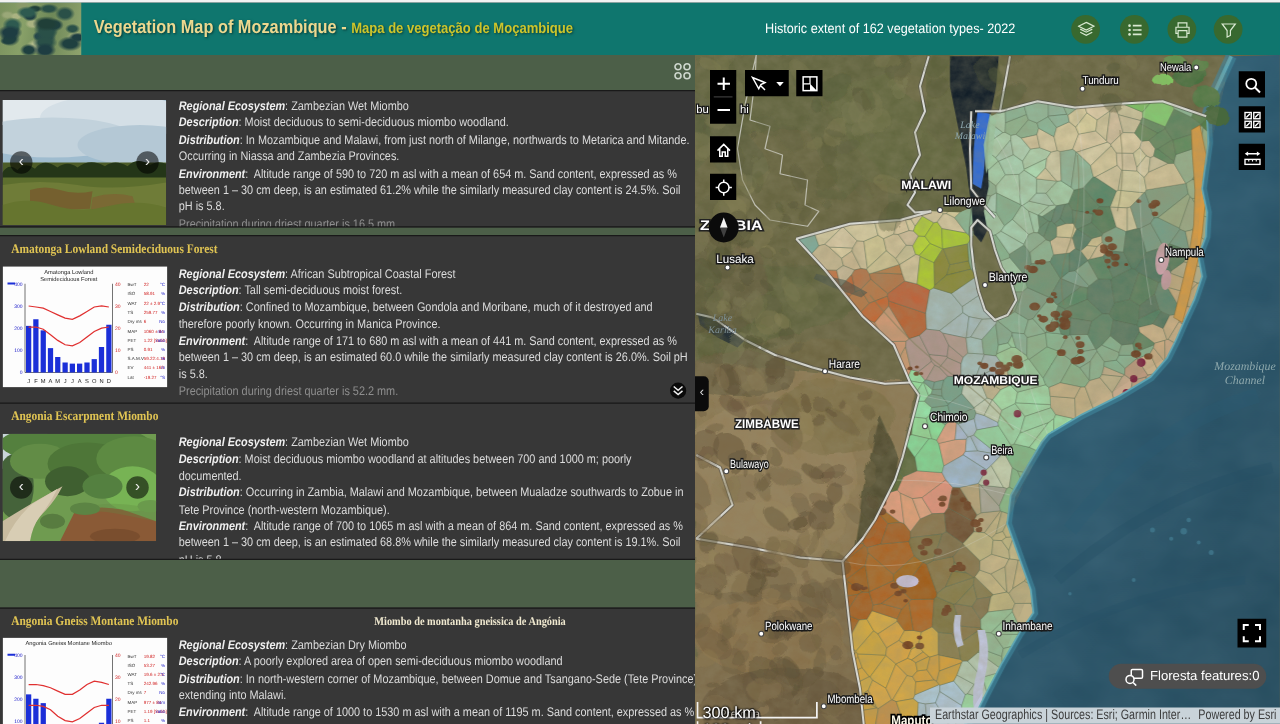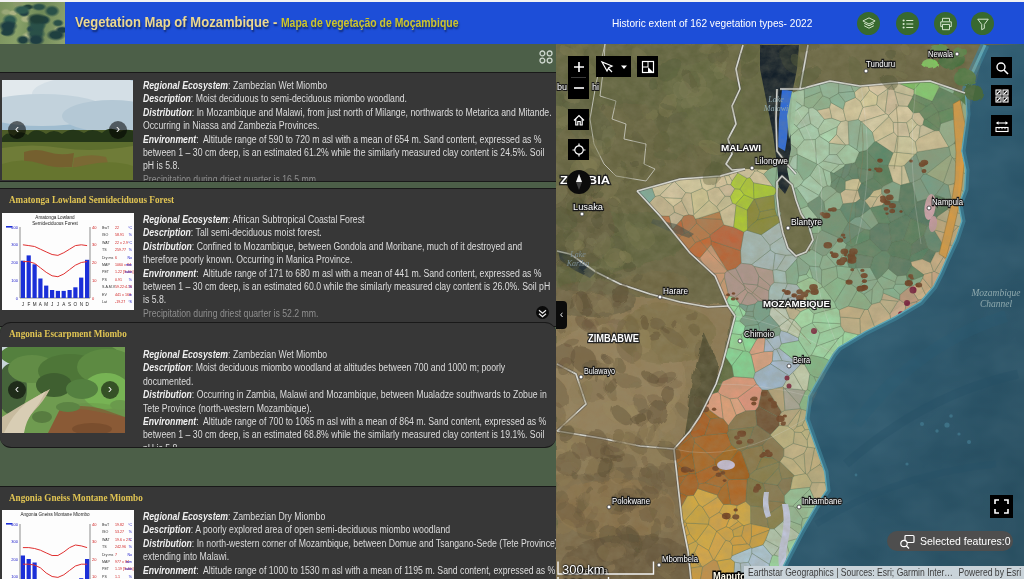--- a/index.html
+++ b/index.html
@@ -1,21 +1,21 @@
 <!DOCTYPE html>
 <html><head>
 <meta charset="utf-8">
 <style>
 * { margin:0; padding:0; box-sizing:border-box; }
 html,body { width:1024px; height:579px; overflow:hidden; background:#373737; font-family:"Liberation Sans", sans-serif; }
 #app { position:relative; width:1024px; height:579px; }
 
 
 #topline { position:absolute; left:0; top:0; width:1024px; height:2px; background:#f2f2f2; z-index:30;}
-#header { position:absolute; left:0; top:2px; width:1024px; height:42px; background:#1d4ed8; z-index:25; }
+#header { position:absolute; left:0; top:2px; width:1024px; height:42px; background:#0f766e; z-index:25; }
 #hdrphoto { position:absolute; left:0; top:0; width:65px; height:42px; background:
  radial-gradient(ellipse 9px 5px at 22px 8px, #2e5a50 55%, rgba(30,60,60,0) 100%),
  radial-gradient(ellipse 10px 6px at 8px 24px, #1e3d42 55%, rgba(30,60,60,0) 100%),
  radial-gradient(ellipse 6px 3px at 28px 5px, #203f38 55%, rgba(30,60,60,0) 100%),
  radial-gradient(ellipse 9px 6px at 36px 38px, #1e3d42 55%, rgba(30,60,60,0) 100%),
  radial-gradient(ellipse 11px 6px at 37px 17px, #203f38 55%, rgba(30,60,60,0) 100%),
  radial-gradient(ellipse 8px 6px at 10px 18px, #2e5a50 55%, rgba(30,60,60,0) 100%),
  radial-gradient(ellipse 8px 6px at 52px 9px, #2a5048 55%, rgba(30,60,60,0) 100%),
  radial-gradient(ellipse 8px 6px at 8px 29px, #1f4040 55%, rgba(30,60,60,0) 100%),
  radial-gradient(ellipse 7px 5px at 44px 18px, #1f4040 55%, rgba(30,60,60,0) 100%),
@@ -54,21 +54,21 @@
 .ctitle2 { position:absolute; top:6px; left:143px; width:466px; text-align:center; font-family:"Liberation Serif", serif; font-weight:bold; font-size:9.5px; color:#efe8cf; white-space:nowrap;}
 .ctitle2 span { display:inline-block; transform:scaleX(.87); }
 .ctext { position:absolute; left:143px; width:466px; font-size:10px; line-height:13.4px; color:#dcdcdc; transform:scaleX(.87); transform-origin:0 0; white-space:nowrap;}
 .ctext .lbl { font-style:italic; font-weight:bold; color:#f0f0f0; }
 .ctext .dim { color:#8e8e8e; }
 .cimg { position:absolute; left:2px; overflow:hidden; }
 .navarr { position:absolute; top:50%; margin-top:-9px; width:18px; height:18px; border-radius:50%; background:rgba(0,0,0,.55); color:#eee; font-size:12px; line-height:17px; text-align:center; }
 
 #card1 { top:28px; height:110px; }
 #card2 { top:144px; height:139px; }
-#card3 { top:278px; height:126px;border-radius:11px; }
+#card3 { top:278px; height:126px; }
 #card4 { top:410px; height:142px;margin-top:32px; }
 
 #map { position:absolute; left:556px; top:44px; width:468px; height:535px; z-index:10; background:#6f6c4a;}
 #map svg.base { position:absolute; left:0; top:0; }
 .mbtn { position:absolute; background:#000; color:#fff; width:21px; height:21px; z-index:15; }
 .mbtn svg { position:absolute; left:2.5px; top:2.5px;}
 #collapsetab { position:absolute; left:556px; top:301px; width:11px; height:28px; background:#0b0b0b; border-radius:0 4px 4px 0; z-index:21; color:#ddd; font-size:11px; line-height:26px; text-align:center;}
 #attrib { position:absolute; left:744px; top:566px; width:280px; height:13px; background:#c9d3d9; z-index:16; font-size:11px; color:#3c3c3c; overflow:hidden; white-space:nowrap;}
 #attrib span { display:inline-block; transform:scaleX(.78); transform-origin:0 0;}
 #attrib .pow { transform-origin:100% 0;}
@@ -271,20 +271,21 @@
 documented.<br>
 <span class="lbl">Distribution</span>: Occurring in Zambia, Malawi and Mozambique, between Mualadze southwards to Zobue in<br>
 Tete Province (north-western Mozambique).<br>
 <span class="lbl">Environment</span>:&nbsp; Altitude range of 700 to 1065 m asl with a mean of 864 m. Sand content, expressed as %<br>
 between 1 – 30 cm deep, is an estimated 68.8% while the similarly measured clay content is 19.1%. Soil<br>
 pH is 5.8.</div>
   </div>
 
   <div class="card" id="card4">
     <div class="ctitle">Angonia Gneiss Montane Miombo</div>
+    <div class="ctitle2"><span>Miombo de montanha gneissica de Angónia</span></div>
     <div class="cimg" id="chart2" style="top:23px; width:132px; height:96px;"><svg width="132" height="96" viewBox="0 0 132 96">
             <rect width="132" height="96" fill="#fdfdfd"></rect>
             <text x="53.0" y="6" font-size="4.6" text-anchor="middle" fill="#222" font-family="Liberation Sans">Angonia Gneiss Montane Miombo</text>
             <rect x="4" y="13" width="6" height="1.6" fill="#1b2fd8"></rect>
             <path d="M 18,14 V 84 H 88" stroke="#444" stroke-width=".6" fill="none"></path>
             <path d="M 88,14 V 84" stroke="#444" stroke-width=".6" fill="none"></path>
             <text x="16" y="15.5" font-size="4" text-anchor="end" fill="#1515c8">400</text>
             <text x="16" y="33.0" font-size="4" text-anchor="end" fill="#1515c8">300</text>
             <text x="16" y="50.5" font-size="4" text-anchor="end" fill="#1515c8">200</text>
             <text x="16" y="68.0" font-size="4" text-anchor="end" fill="#1515c8">100</text>
@@ -1930,21 +1931,21 @@
         <svg width="17" height="17" viewBox="0 0 17 17">
           <path d="M2 6 V2 H6 M11 2 H15 V6 M15 11 V15 H11 M6 15 H2 V11" fill="none" stroke="#fff" stroke-width="1.6"></path>
         </svg>
       </div>
 <div id="mselpill">
         <svg width="17" height="15" viewBox="0 0 17 15" style="position:absolute;left:12px;top:3px;">
           <rect x="6" y="1.5" width="9" height="7" rx="1" fill="none" stroke="#fff" stroke-width="1.2"></rect>
           <circle cx="5" cy="9.5" r="3.2" fill="#4e4e4e" stroke="#fff" stroke-width="1.2"></circle>
           <path d="M7.5 12 L10 14.5" stroke="#fff" stroke-width="1.2"></path>
         </svg>
-        <span style="position:absolute;left:33px;top:4px;">Selected features:0</span>
+        <span style="position:absolute;left:33px;top:4px;">Floresta features:0</span>
       </div>
 <div id="mscale">
   <svg width="100" height="21" viewBox="0 0 100 21" style="position:absolute;left:0;top:0;">
           <g stroke="#f2f2f2" stroke-width="1.4" fill="none">
             <path d="M1 1.5 V14 H96.5 V1.5"></path>
             <path d="M1 17 V21 M51.5 17 V21"></path>
           </g>
         </svg>
   <div style="position:absolute;left:5px;top:2px;">300 km</div>
   <div style="position:absolute;left:5px;top:15.5px;">100 mi</div>

